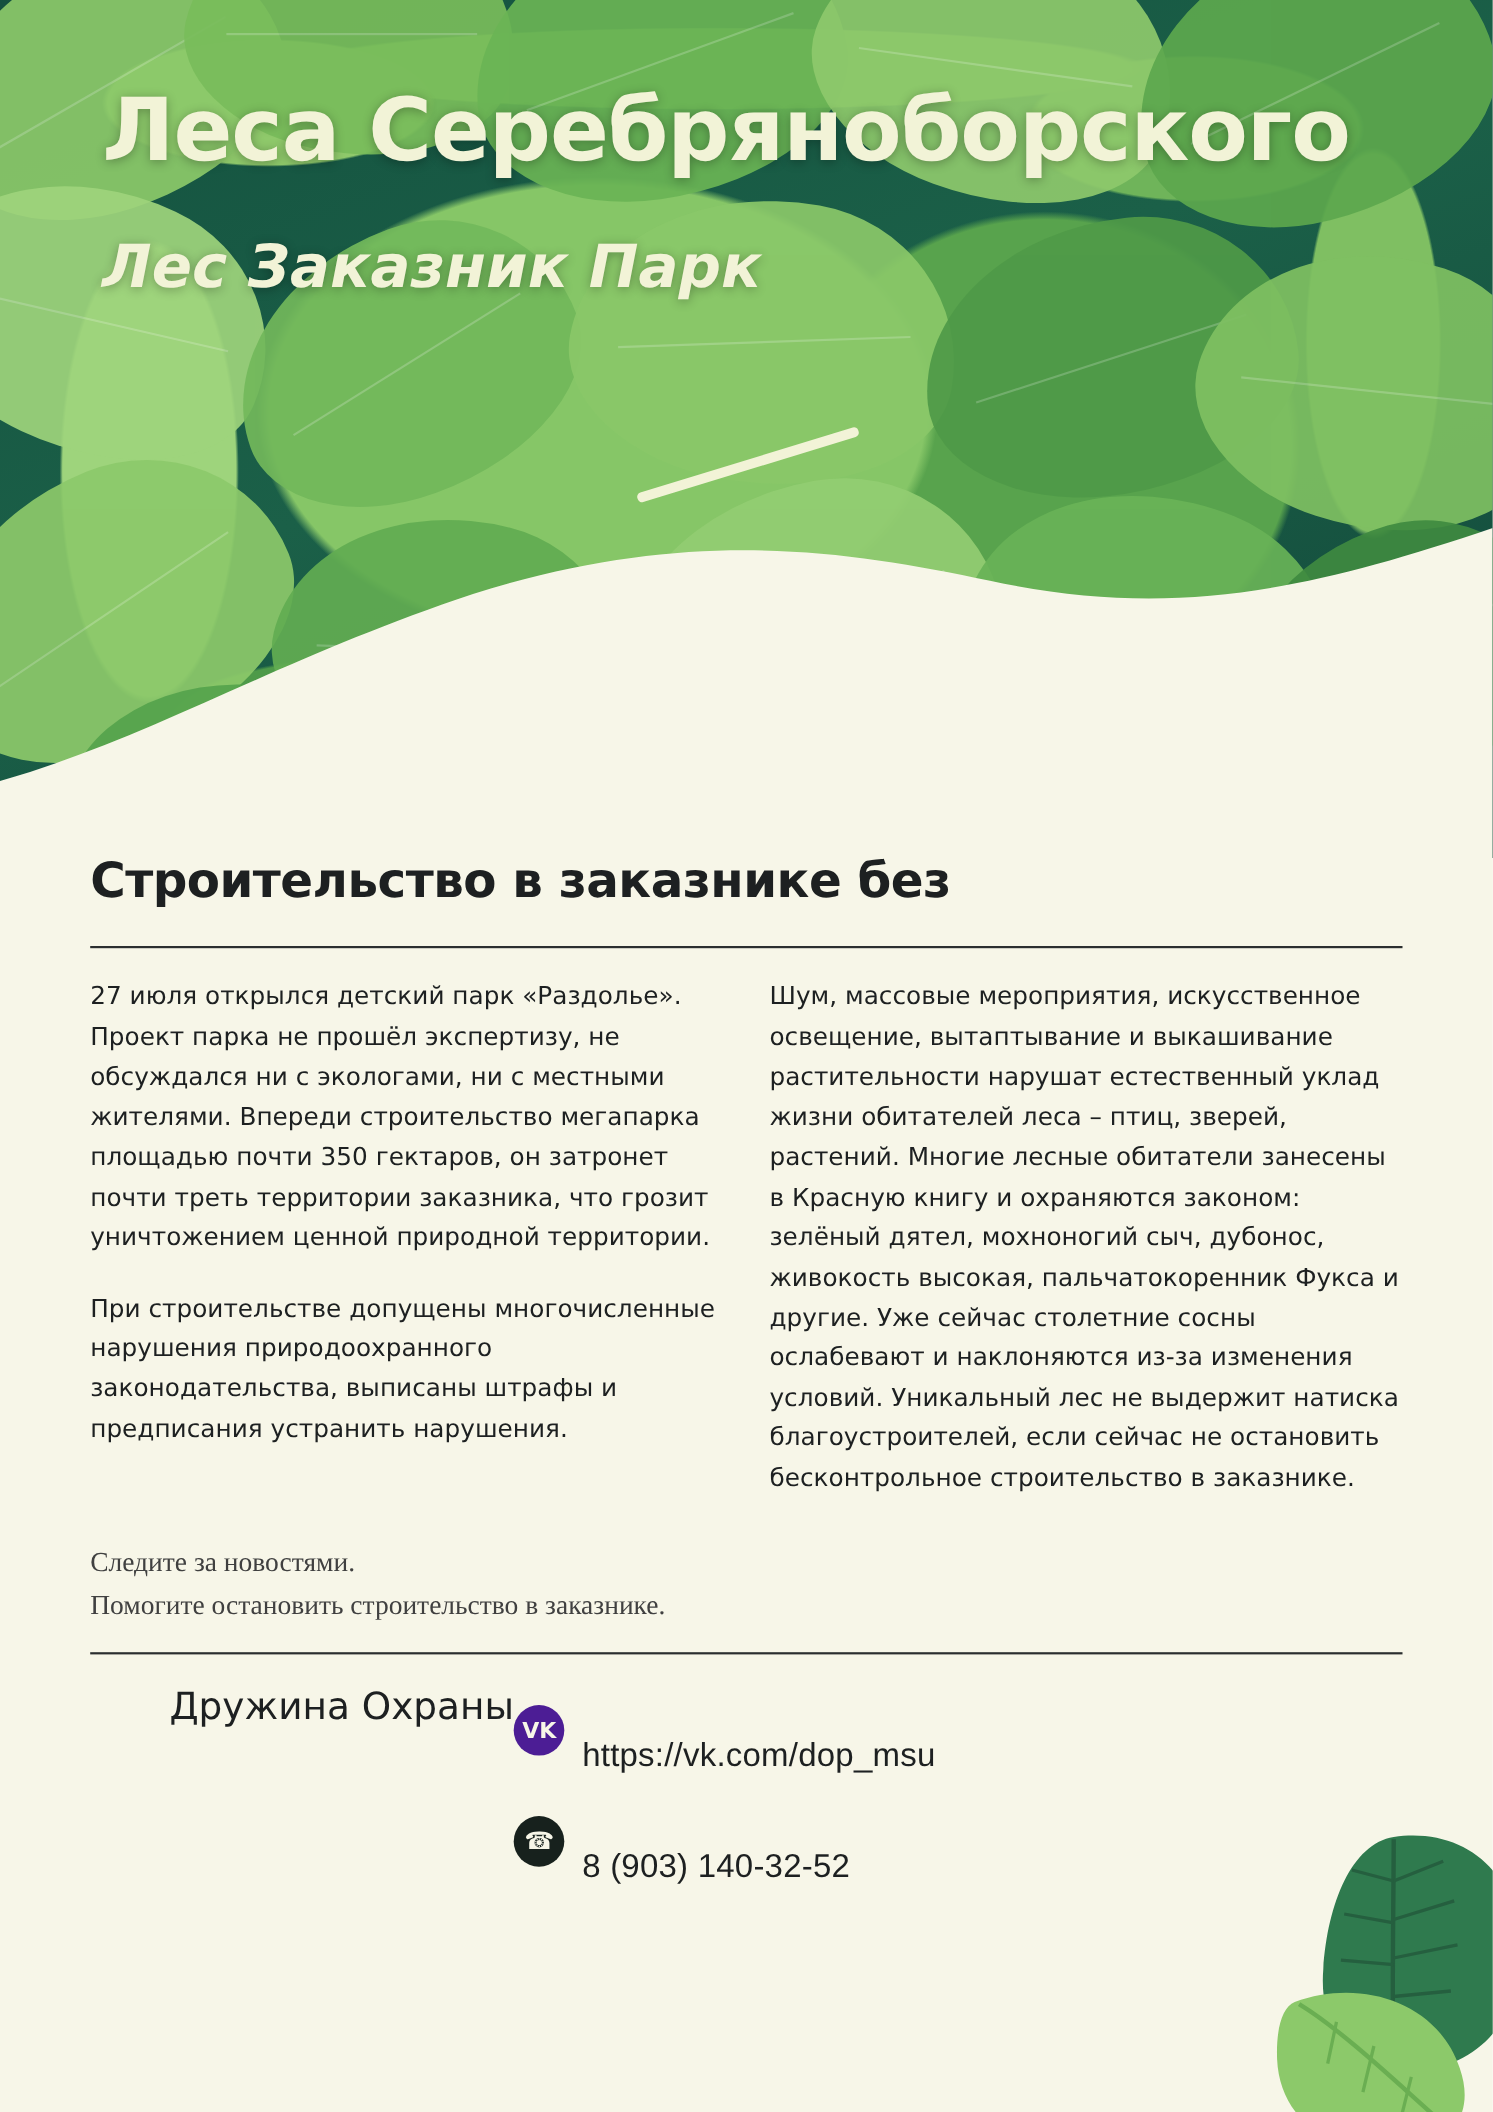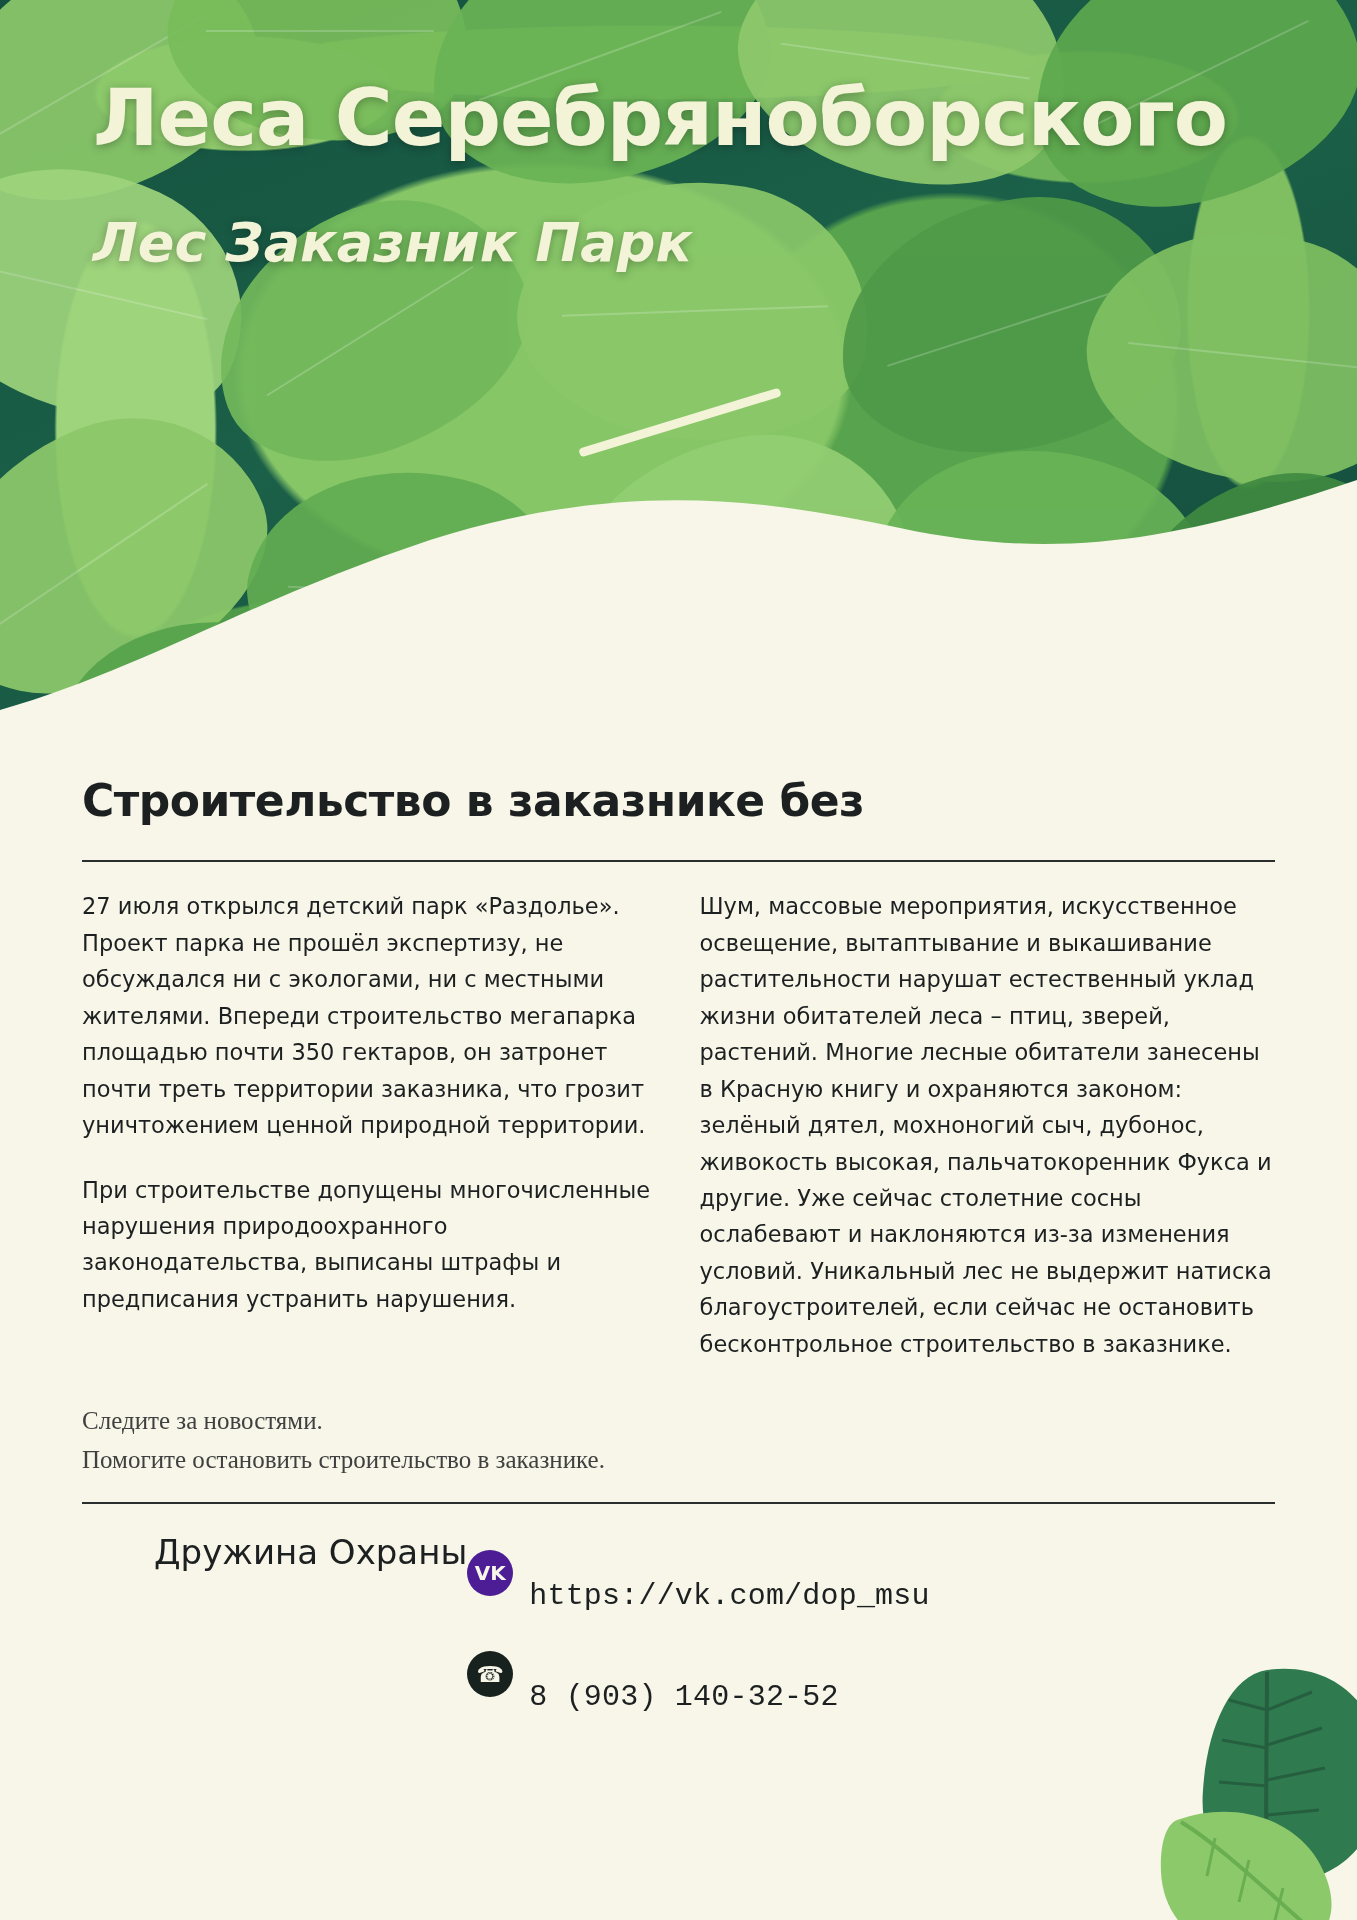--- a/index.html
+++ b/index.html
@@ -205,21 +205,21 @@
     flex-direction: column;
     gap: 22px;
     padding-top: 4px;
   }
   .contact-row {
     display: flex;
     align-items: center;
     gap: 16px;
   }
   .contact-text {
-    font-family: Liberation Mono, monospace;
+    font-family: Liberation Sans, sans-serif;
     font-size: 30px;
     color: #1d2021;
     letter-spacing: .2px;
     margin-top: 45px;
   }
   .ico {
     width: 46px; height: 46px;
     border-radius: 50%;
     background: #4c1d95;
     color: #f7f6e8;

